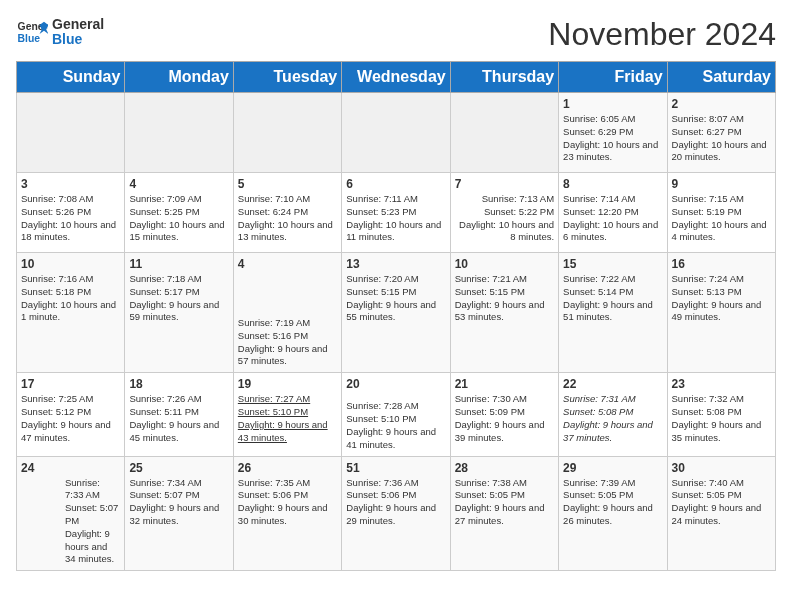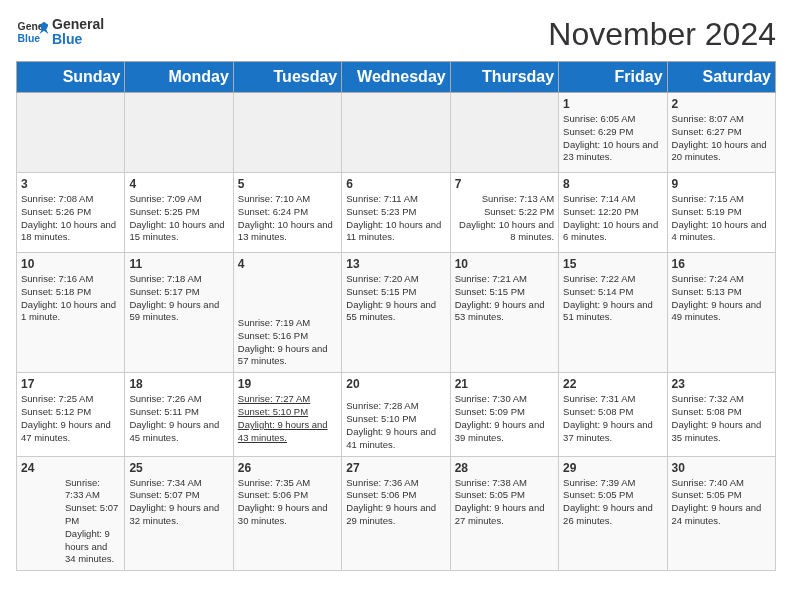--- a/index.html
+++ b/index.html
@@ -242,21 +242,21 @@
 Daylight: 9 hours and 41 minutes.</div>
         </td>
         <td>
           <div class="day-num">21</div>
           <div class="cell-content" style="white-space: pre-line;">Sunrise: 7:30 AM
 Sunset: 5:09 PM
 Daylight: 9 hours and 39 minutes.</div>
         </td>
         <td>
           <div class="day-num">22</div>
-          <div class="cell-content" style="white-space: pre-line;">Sunrise: 7:31 AM
+          <div class="cell-content" style="white-space: pre-line; font-style: italic;">Sunrise: 7:31 AM
 Sunset: 5:08 PM
 Daylight: 9 hours and 37 minutes.</div>
         </td>
         <td>
           <div class="day-num">23</div>
           <div class="cell-content" style="white-space: pre-line;">Sunrise: 7:32 AM
 Sunset: 5:08 PM
 Daylight: 9 hours and 35 minutes.</div>
         </td>
       </tr>
@@ -273,21 +273,21 @@
 Sunset: 5:07 PM
 Daylight: 9 hours and 32 minutes.</div>
         </td>
         <td>
           <div class="day-num">26</div>
           <div class="cell-content" style="white-space: pre-line;">Sunrise: 7:35 AM
 Sunset: 5:06 PM
 Daylight: 9 hours and 30 minutes.</div>
         </td>
         <td>
-          <div class="day-num">27</div>
+          <div class="day-num">51</div>
           <div class="cell-content" style="white-space: pre-line;">Sunrise: 7:36 AM
 Sunset: 5:06 PM
 Daylight: 9 hours and 29 minutes.</div>
         </td>
         <td>
           <div class="day-num">28</div>
           <div class="cell-content" style="white-space: pre-line;">Sunrise: 7:38 AM
 Sunset: 5:05 PM
 Daylight: 9 hours and 27 minutes.</div>
         </td>

